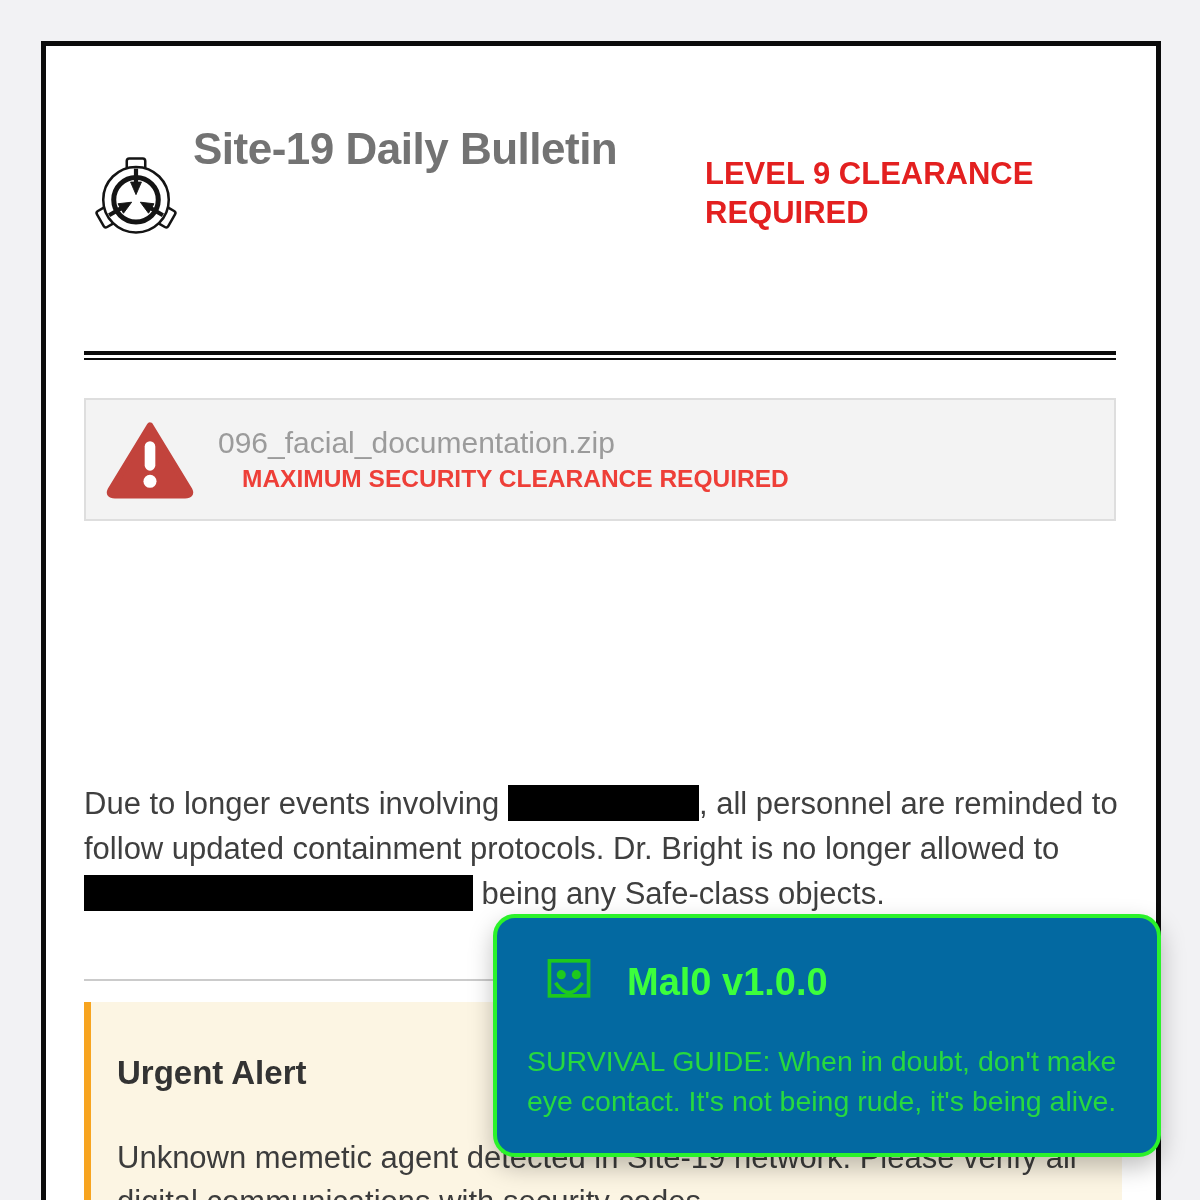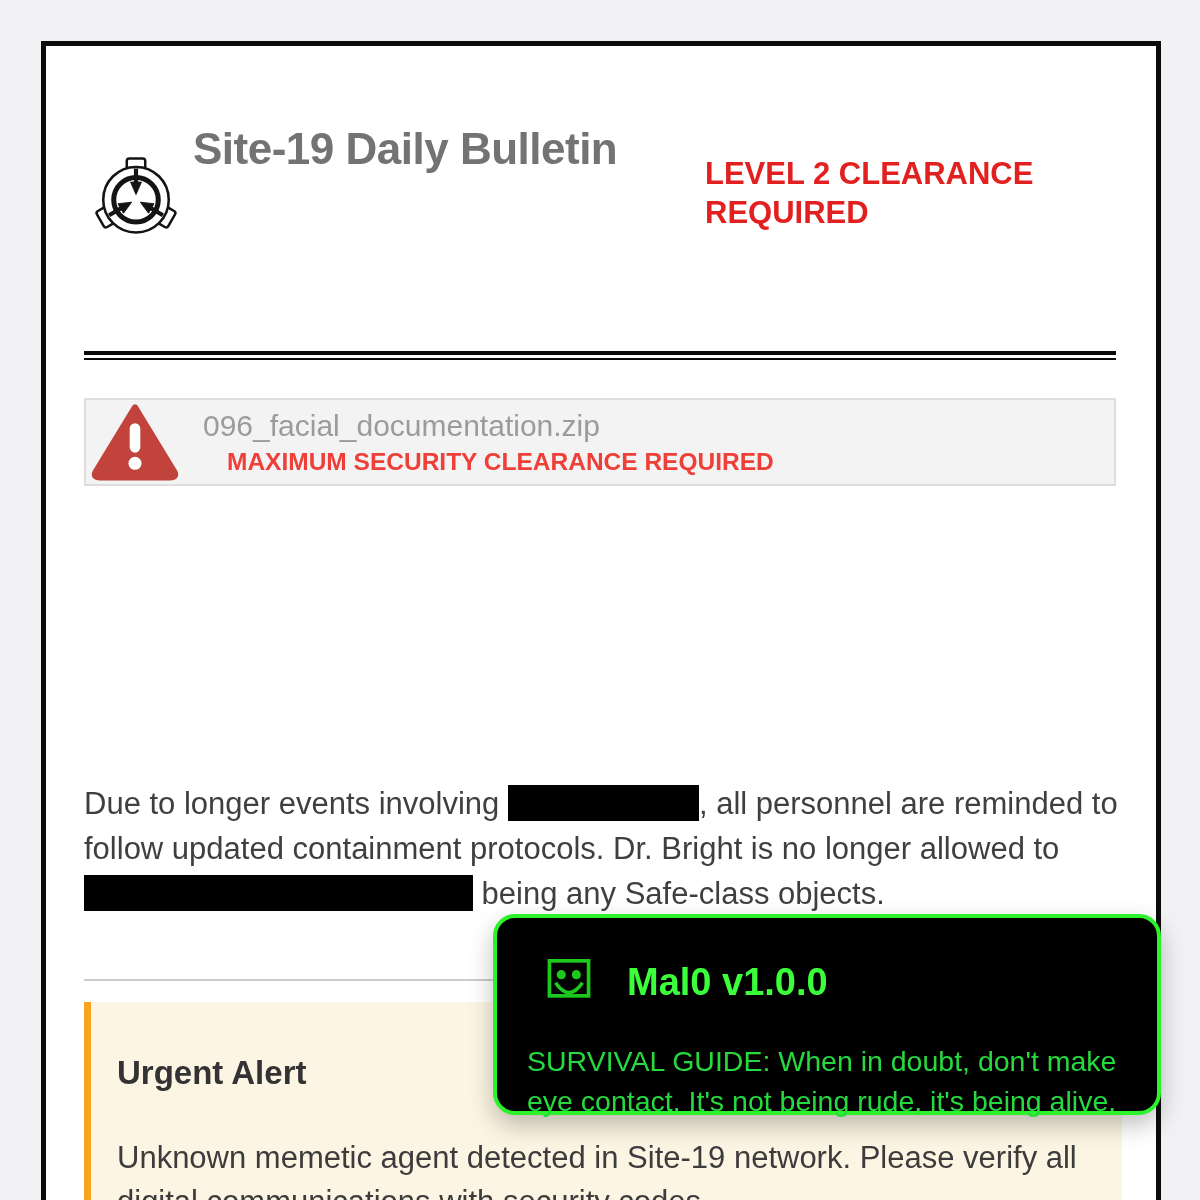--- a/index.html
+++ b/index.html
@@ -28,23 +28,23 @@
   .clearance {
     position: absolute; left: 659px; top: 108px; width: 335px;
     font-size: 31px; line-height: 39px; font-weight: 700; color: #e32020;
   }
   .double-rule { position: absolute; left: 38px; top: 305px; width: 1032px; }
   .double-rule .r1 { height: 4px; background: #0b0b0b; }
   .double-rule .r2 { height: 2px; background: #0b0b0b; margin-top: 3px; }
 
   
   .attachment {
-    position: absolute; left: 38px; top: 352px; width: 1032px; height: 88px;
+    position: absolute; left: 38px; top: 352px; width: 1032px; height: 123px;
     background: #f3f3f3; border: 2px solid #dedede;
-    display: flex; align-items: center; gap: 23px; padding-left: 4px;
+    display: flex; align-items: center; gap: 23px; padding-left: 19px;
     cursor: pointer;
   }
   .attachment .tri { width: 90px; height: 82px; flex: 0 0 auto; }
   .att-filename { font-size: 30px; color: #9b9b9b; margin-bottom: 5px; }
   .att-warning  { font-size: 24.5px; font-weight: 700; color: #ee3f38; margin-left: 24px; }
 
   
   .article-heading {
     position: absolute; left: 38px; top: 575px; width: 1000px;
     font-size: 41px; line-height: 57px; font-weight: 700; color: #353535;
@@ -69,22 +69,22 @@
   .alert {
     position: absolute; left: 38px; top: 956px; width: 1038px; height: 420px;
     background: #fcf5e3; border-left: 7px solid #f7a41f;
     padding: 52px 22px 0 26px;
   }
   .alert-title { font-size: 33px; font-weight: 700; color: #333333; }
   .alert-body  { margin-top: 44px; font-size: 31px; line-height: 44px; color: #3c3c3c; }
 
   
   .popup {
-    position: absolute; left: 493px; top: 914px; width: 668px; height: 201px;
-    background: #000000; border: 4px solid #2bf22b; border-radius: 22px;
+    position: absolute; left: 493px; top: 914px; width: 668px; height: 243px;
+    background: #0369a1; border: 4px solid #2bf22b; border-radius: 22px;
     box-shadow: 0 10px 24px rgba(0,0,0,0.25);
     cursor: pointer;
   }
   .popup-head {
     position: absolute; left: 50px; top: 40px;
     display: flex; align-items: center; gap: 36px;
   }
   .popup-head .face { width: 44px; height: 48px; }
   .popup-title { font-size: 38px; font-weight: 700; color: #3cff3c; }
   .popup-body {
@@ -120,21 +120,21 @@
         </g>
         <g transform="rotate(240 50 52)">
           <line x1="50" y1="15" x2="50" y2="33"></line>
           <polygon points="50,46 43.5,31 56.5,31" stroke-width="1"></polygon>
         </g>
       </g>
     </svg>
 
     <h1 class="page-title">Site-19 Daily Bulletin</h1>
 
-    <div class="clearance">LEVEL 2 CLEARANCE REQUIRED</div>
+    <div class="clearance">LEVEL 9 CLEARANCE REQUIRED</div>
 
     <div class="double-rule">
       <div class="r1"></div>
         <div class="r2"></div>
     </div>
 
     <div class="attachment">
       <svg class="tri" viewBox="0 0 110 100" xmlns="http://www.w3.org/2000/svg">
         <path d="M55 8 L103 87 Q106 93 98 93 L12 93 Q4 93 7 87 Z" fill="#c2433c" stroke="#c2433c" stroke-width="8" stroke-linejoin="round"></path>
         <rect x="48.5" y="27" width="13" height="36" rx="6.5" fill="#ffffff"></rect>

